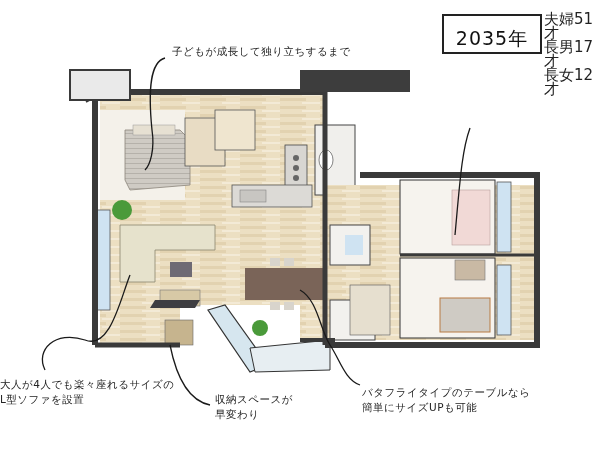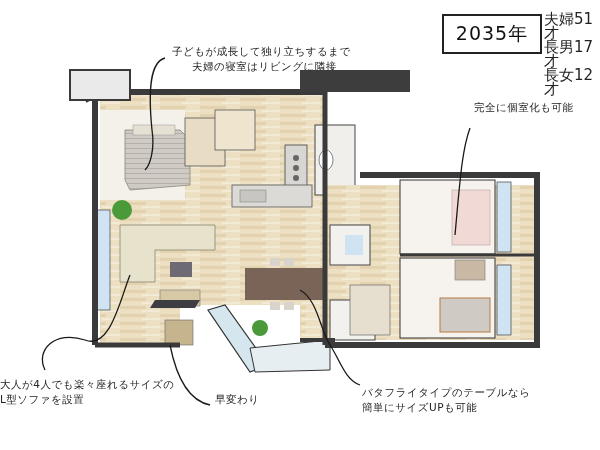--- a/index.html
+++ b/index.html
@@ -1,45 +1,44 @@
 <!DOCTYPE html>
 <html><head>
 <meta charset="utf-8">
 <style>
   html,body{margin:0;padding:0;background:#fff;}
   body{width:600px;height:450px;position:relative;overflow:hidden;font-family:"DejaVu Sans",sans-serif;}
   .note{position:absolute;font-size:10.5px;line-height:15px;color:#222;white-space:nowrap;letter-spacing:0.5px;}
-  .year-box{position:absolute;left:442px;top:14px;width:96px;height:36px;border:2px solid #222;display:flex;align-items:center;justify-content:center;font-size:19px;color:#111;letter-spacing:1px;}
+  .year-box{position:absolute;left:442px;top:14px;width:96px;height:36px;border:2px solid #222;display:flex;align-items:flex-end;justify-content:center;font-size:19px;color:#111;letter-spacing:1px;}
   .ages{position:absolute;left:544px;top:12px;font-size:15px;line-height:14px;color:#222;}
   svg{position:absolute;left:0;top:0;}
 </style>
 </head>
 <body>
 
 <div class="year-box">
     <span>2035年</span>
   </div>
 <div class="ages">
   <div><span>夫婦</span><span>51才</span></div>
   <div><span>長男</span><span>17才</span></div>
   <div><span>長女</span><span>12才</span></div>
 </div>
 
 <div class="note" style="left:172px;top:44px;">
   <div>子どもが成長して独り立ちするまで</div>
-  <div style="padding-left:20px">夫婦の寝室はリビングに隣接</div>
 </div>
 <div class="note" style="left:474px;top:100px;">
-  <div>完全に個室化も可能</div>
 </div>
 <div class="note" style="left:0;top:377px;">
   <div>大人が4人でも楽々座れるサイズの</div>
   <div>L型ソファを設置</div>
 </div>
 <div class="note" style="left:215px;top:392px;">
+  <div>収納スペースが</div>
   <div>早変わり</div>
 </div>
 <div class="note" style="left:362px;top:385px;">
   <div>バタフライタイプのテーブルなら</div>
   <div>簡単にサイズUPも可能</div>
 </div>
 
 <svg width="600" height="450" viewBox="0 0 600 450">
   <defs>
     <pattern id="wood" width="40" height="8" patternUnits="userSpaceOnUse">

